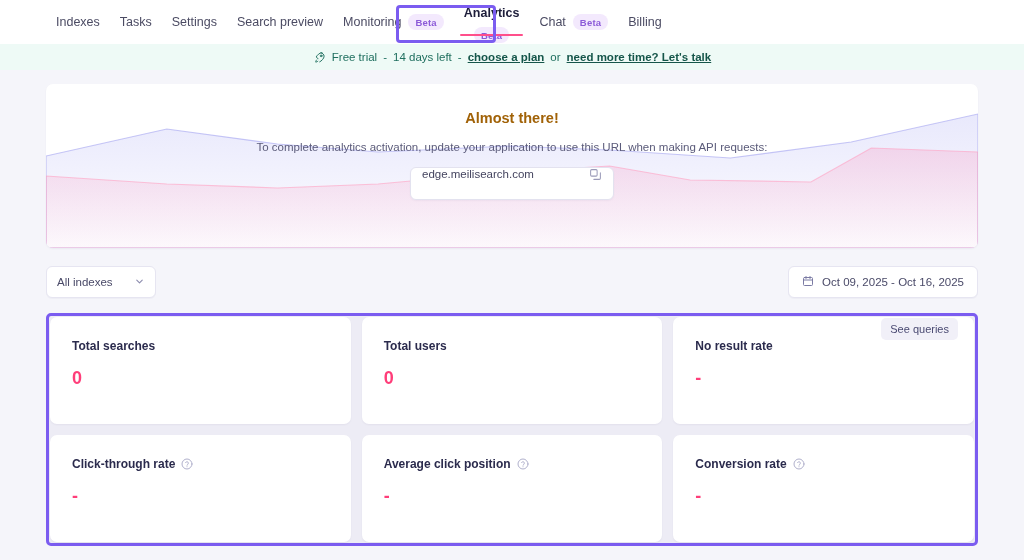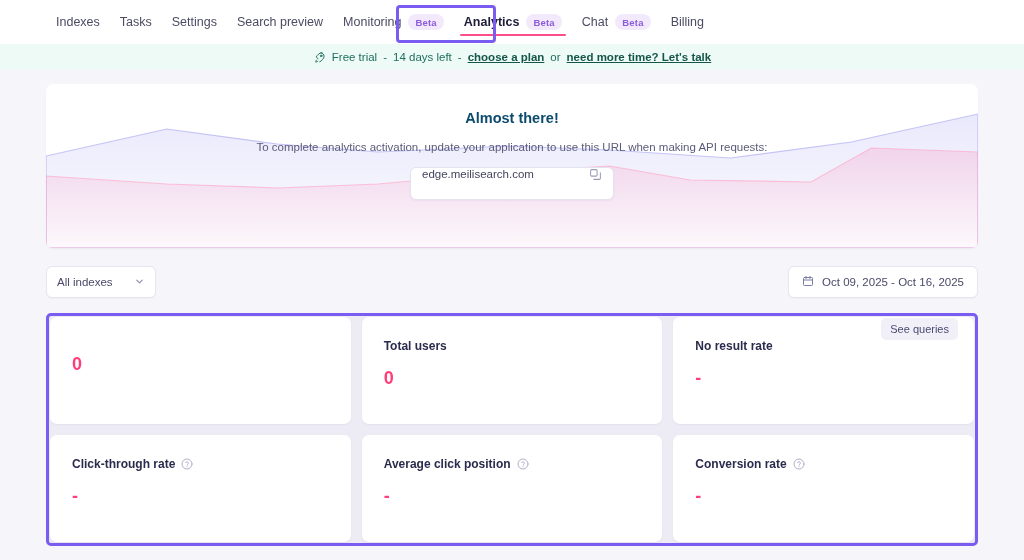--- a/index.html
+++ b/index.html
@@ -26,21 +26,21 @@
     align-items: center;
     gap: 7px;
     font-size: 12.5px;
     color: #4b4b63;
     padding: 0 10px;
     height: 32px;
     cursor: pointer;
     white-space: nowrap;
     position: relative;
   }
-  .nav-item.active { color: #1d1d3a; font-weight: bold; }
+  .nav-item.active { color: #1d1d3a; font-weight: bold; flex-direction: column; }
   .nav-item.active::after {
     content: "";
     position: absolute;
     left: 6px; right: 6px; bottom: 2px;
     height: 2px;
     background: #ff4f8b;
     border-radius: 2px;
   }
   .beta {
     font-size: 9.5px;
@@ -91,21 +91,21 @@
     box-shadow: 0 1px 2px rgba(30,20,80,.05);
   }
   .activation-bg { position: absolute; inset: 0; }
   .activation-inner {
     position: relative;
     z-index: 2;
     text-align: center;
     padding-top: 26px;
   }
   .almost-title {
-    font-size: 14.5px; font-weight: bold; color: #0c4a6e;
+    font-size: 14.5px; font-weight: bold; color: #a16207;
     margin-bottom: 15px;
   }
   .almost-sub { font-size: 11.5px; color: #5b5b7a; margin-bottom: 14px; }
 
   .url-box {
     width: 204px; height: 33px;
     margin: 0 auto;
     background: #fff;
     border: 1px solid #e3e2ef;
     border-radius: 6px;
@@ -299,20 +299,23 @@
         </svg>
       </span>
       <span>Oct 09, 2025 - Oct 16, 2025</span>
     </div>
   </div>
 
   <div class="metrics-wrap">
     <div class="metrics-grid">
 
       <div class="metric-card">
+        <div class="metric-head">
+          <span>Total searches</span>
+        </div>
         <div class="metric-value">0</div>
       </div>
 
       <div class="metric-card">
         <div class="metric-head">
           <span>Total users</span>
         </div>
         <div class="metric-value">0</div>
       </div>
 

